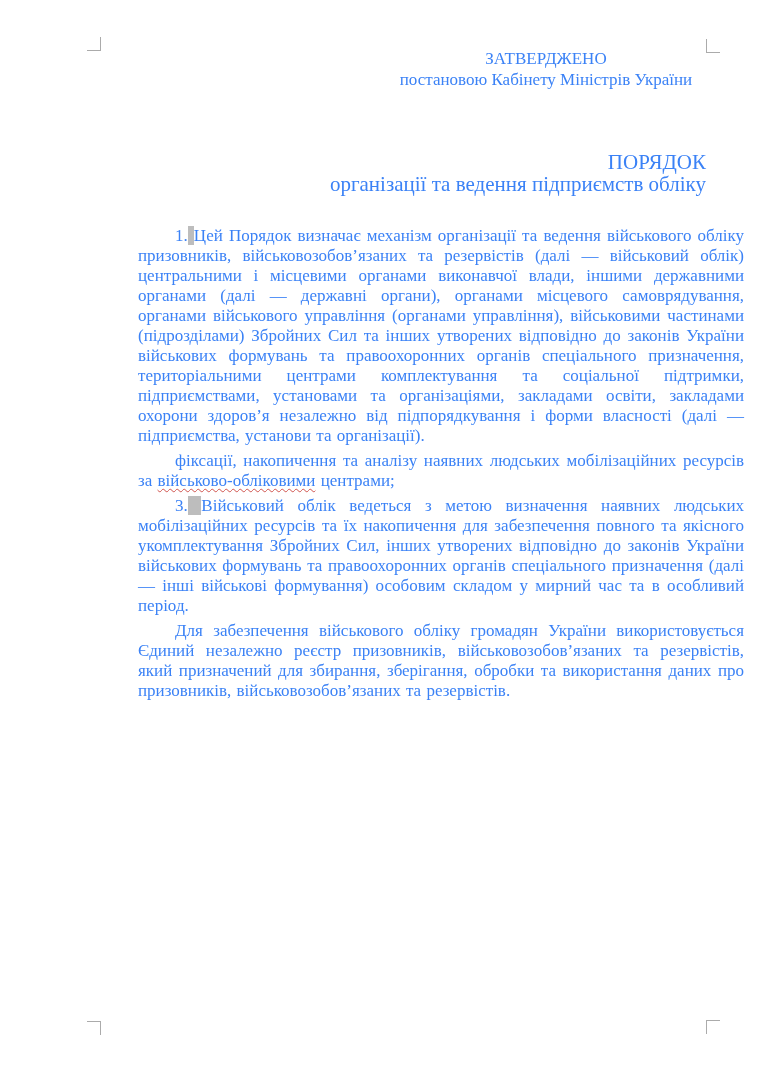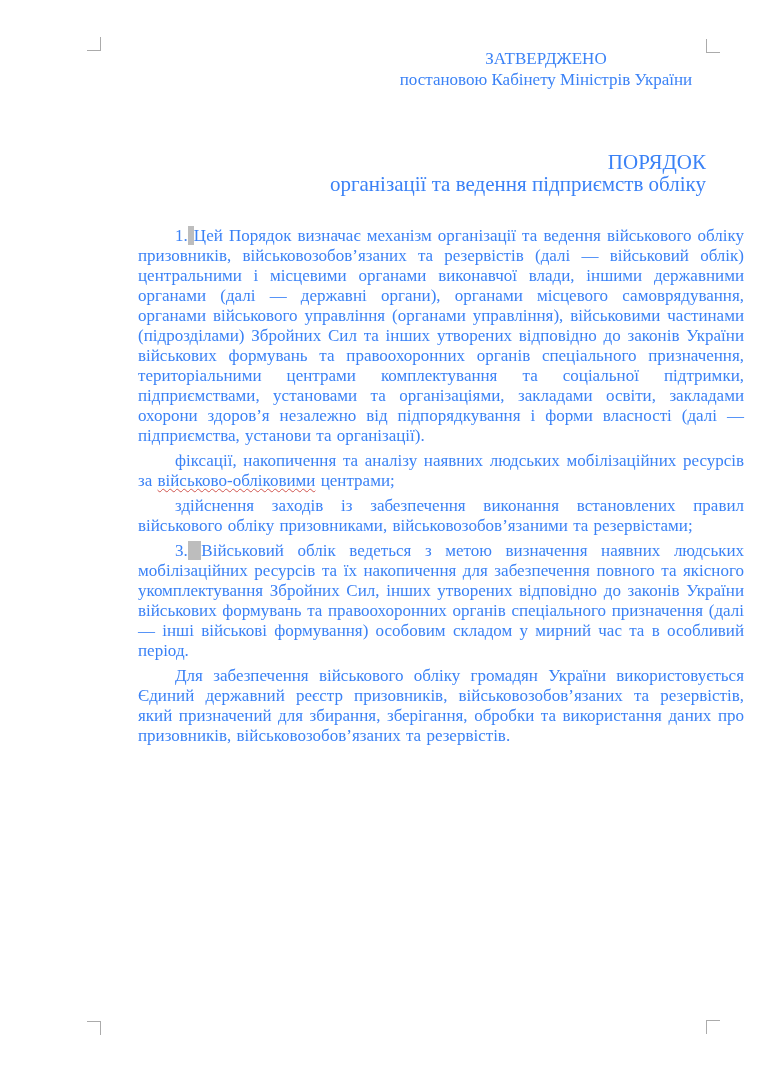--- a/index.html
+++ b/index.html
@@ -91,21 +91,20 @@
     <div>ПОРЯДОК</div>
     <div>організації та ведення підприємств обліку</div>
   </div>
 
   <div class="doc-body">
     <p><span>1.</span><span class="shade">&nbsp;</span><span>Цей Порядок визначає механізм організації та ведення військового обліку призовників, військовозобов’язаних та резервістів (далі — військовий облік) центральними і місцевими органами виконавчої влади, іншими державними органами (далі — державні органи), органами місцевого самоврядування, органами військового управління (органами управління), військовими частинами (підрозділами) Збройних Сил та інших утворених відповідно до законів України військових формувань та правоохоронних органів спеціального призначення, територіальними центрами комплектування та соціальної підтримки, підприємствами, установами та організаціями, закладами освіти, закладами охорони здоров’я незалежно від підпорядкування і форми власності (далі — підприємства, установи та організації).</span></p>
 
 
     <p><span>фіксації, накопичення та аналізу наявних людських мобілізаційних ресурсів за </span><span class="misspell">військово-обліковими</span><span> центрами;</span></p>
 
-    <p>здійснення заходів із забезпечення виконання встановлених правил військового обліку призовниками, військовозобов’язаними та резервістами;</p>
 
 
     <p><span>3.</span><span class="shade">&nbsp;</span><span>Військовий облік ведеться з метою визначення наявних людських мобілізаційних ресурсів та їх накопичення для забезпечення повного та якісного укомплектування Збройних Сил, інших утворених відповідно до законів України військових формувань та правоохоронних органів спеціального призначення (далі — інші військові формування) особовим складом у мирний час та в особливий період.</span></p>
 
-    <p>Для забезпечення військового обліку громадян України використовується Єдиний державний реєстр призовників, військовозобов’язаних та резервістів, який призначений для збирання, зберігання, обробки та використання даних про призовників, військовозобов’язаних та резервістів.</p>
+    <p>Для забезпечення військового обліку громадян України використовується Єдиний незалежно реєстр призовників, військовозобов’язаних та резервістів, який призначений для збирання, зберігання, обробки та використання даних про призовників, військовозобов’язаних та резервістів.</p>
   </div>
 
 </div>
 
 </body></html>

